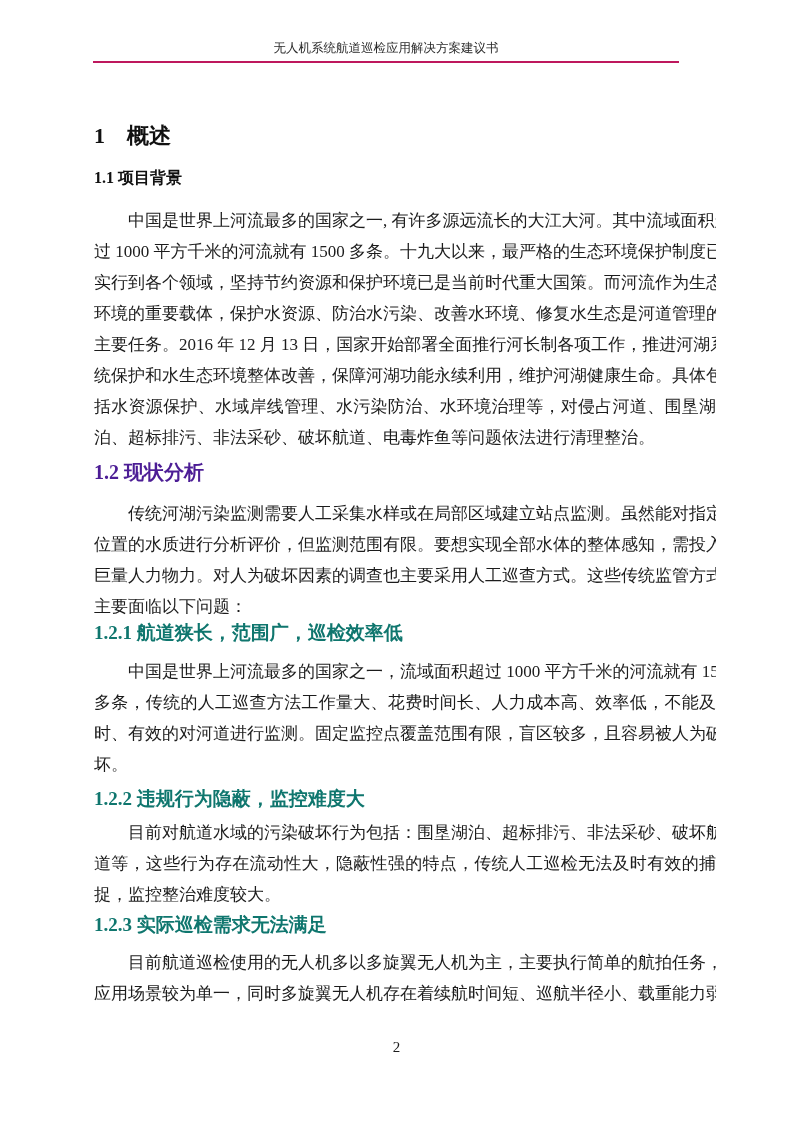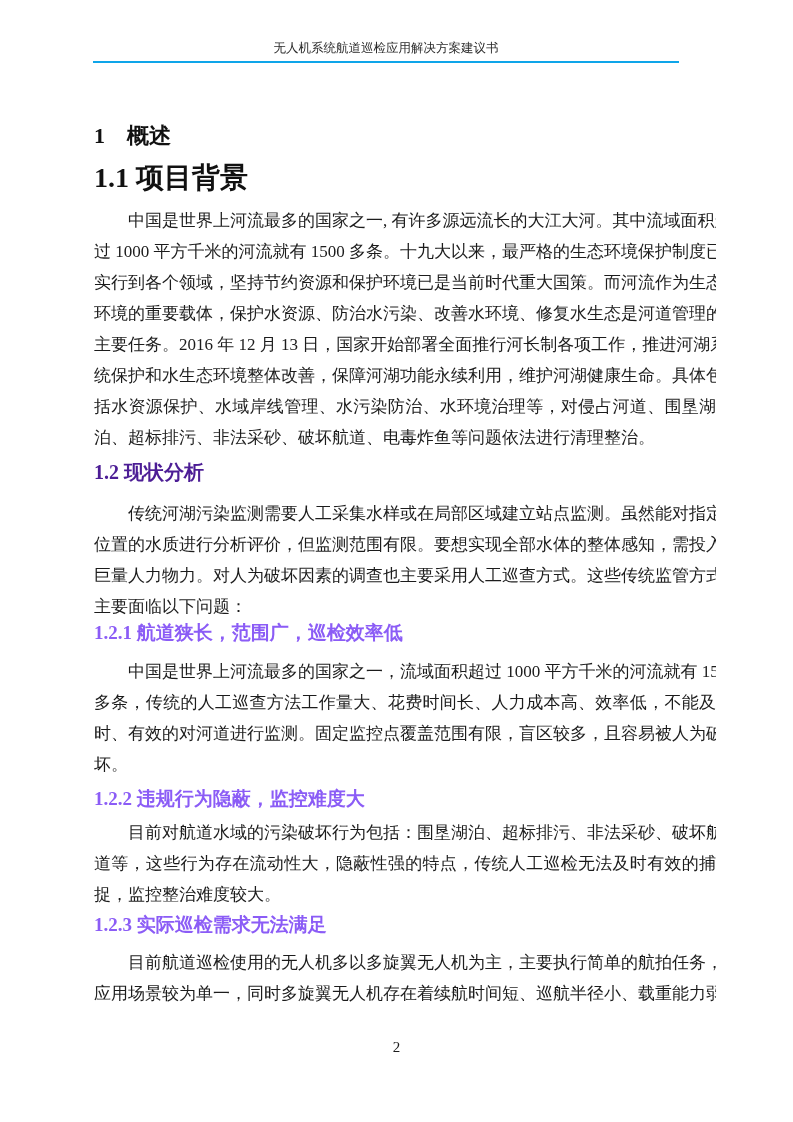--- a/index.html
+++ b/index.html
@@ -19,54 +19,54 @@
   .header {
     position: absolute;
     top: 40px;
     left: 93px;
     width: 586px;
     text-align: center;
     font-size: 12.5px;
     line-height: 16px;
     color: #2b2b2b;
     padding-bottom: 5px;
-    border-bottom: 2px solid #0ea5e9;
+    border-bottom: 2px solid #be185d;
   }
   .content {
     position: absolute;
     top: 0;
     left: 94px;
     width: 622px;
   }
   .h1 {
     font-size: 22px;
     font-weight: bold;
     line-height: 22px;
     margin: 125px 0 0 0;
     color: #111111;
   }
   .h2 {
-    font-size: 28px;
+    font-size: 16px;
     font-weight: bold;
     line-height: 20px;
     margin: 21px 0 0 0;
     color: #111111;
   }
   .h3 {
     font-size: 20px;
     font-weight: bold;
     line-height: 20px;
     margin: 9px 0 0 0;
     color: #4c1d95;
   }
   .h4 {
     font-size: 19px;
     font-weight: bold;
     line-height: 20px;
-    color: #8b5cf6;
+    color: #0f766e;
   }
   .h4-a { margin: 1px 0 0 0; }
   .h4-b { margin: 9px 0 0 0; }
   .h4-c { margin: 5px 0 12px 0; }
   .para {
     font-size: 17px;
     color: #1c1c1c;
   }
   .p1 { margin-top: 17px; }
   .p2 { margin-top: 16px; }

